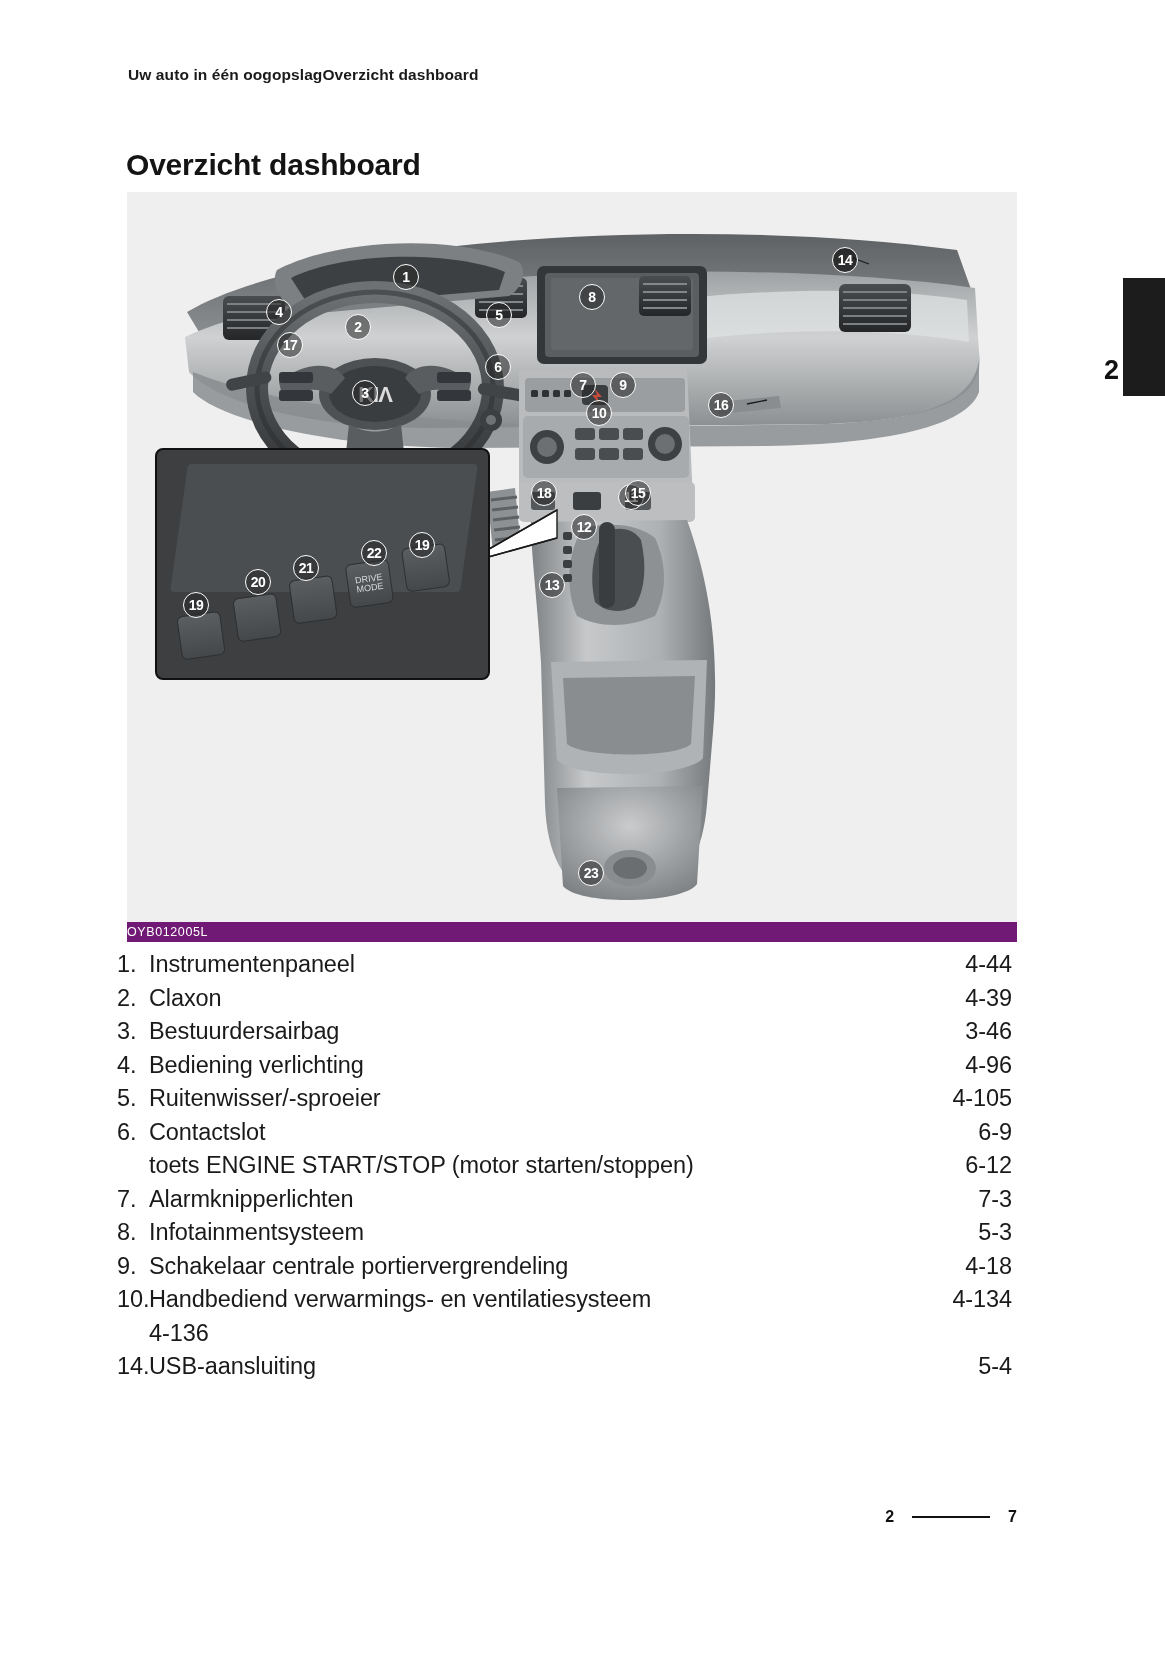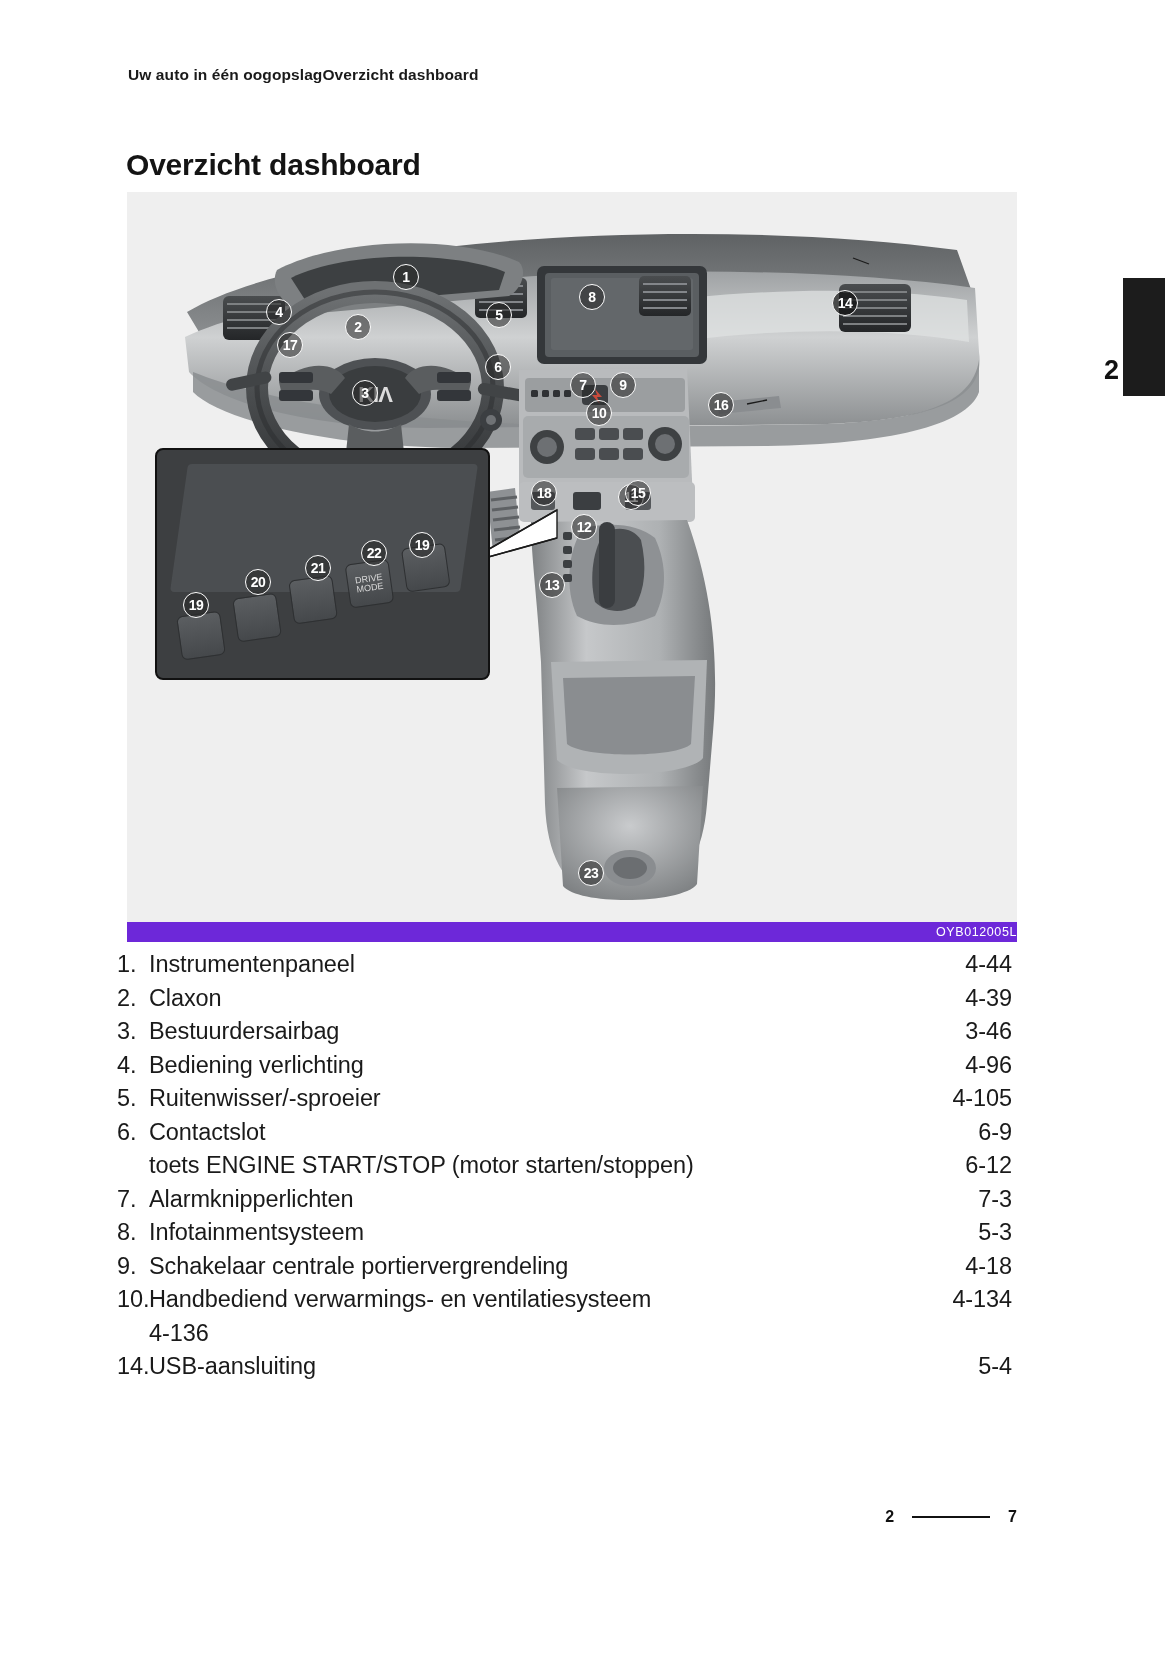--- a/index.html
+++ b/index.html
@@ -66,27 +66,27 @@
     height: 730px;
     background: #efefef;
     overflow: hidden;
   }
   .figcaption-bar {
     position: absolute;
     left: 127px;
     top: 922px;
     width: 890px;
     height: 20px;
-    background: #6d28d9;
+    background: #701a75;
     color: #ffffff;
     font-size: 12.5px;
     letter-spacing: 0.6px;
     display: flex;
     align-items: center;
-    justify-content: flex-end;
+    justify-content: flex-start;
   }
   
   .list {
     position: absolute;
     left: 117px;
     top: 948px;
     width: 900px;
   }
   .row {
     display: flex;
@@ -429,29 +429,29 @@
     <div class="cal" style="left:139px; top:107px;">4</div>
     <div class="cal" style="left:359px; top:110px;">5</div>
     <div class="cal" style="left:358px; top:162px;">6</div>
     <div class="cal" style="left:443px; top:180px;">7</div>
     <div class="cal" style="left:452px; top:92px;">8</div>
     <div class="cal" style="left:483px; top:180px;">9</div>
     <div class="cal" style="left:459px; top:208px;">10</div>
     <div class="cal" style="left:448px; top:292px;margin-left:43px;">11</div>
     <div class="cal" style="left:444px; top:322px;">12</div>
     <div class="cal" style="left:412px; top:380px;text-align:right;">13</div>
-    <div class="cal dark" style="left:705px; top:55px;margin-top:43px;">14</div>
+    <div class="cal dark" style="left:705px; top:55px;">14</div>
     <div class="cal" style="left:498px; top:288px;">15</div>
     <div class="cal" style="left:581px; top:200px;">16</div>
     <div class="cal" style="left:150px; top:140px;">17</div>
     <div class="cal" style="left:404px; top:288px;">18</div>
     <div class="cal" style="left:282px; top:340px;">19</div>
     <div class="cal" style="left:56px;  top:400px;">19</div>
     <div class="cal" style="left:118px; top:377px;">20</div>
-    <div class="cal" style="left:178px; top:363px;">21</div>
+    <div class="cal" style="left:166px; top:363px;">21</div>
     <div class="cal" style="left:234px; top:348px;">22</div>
     <div class="cal" style="left:451px; top:668px;">23</div>
   </div>
 
   <div class="figcaption-bar">
     <span>OYB012005L</span>
   </div>
 
   <div class="list">
 

